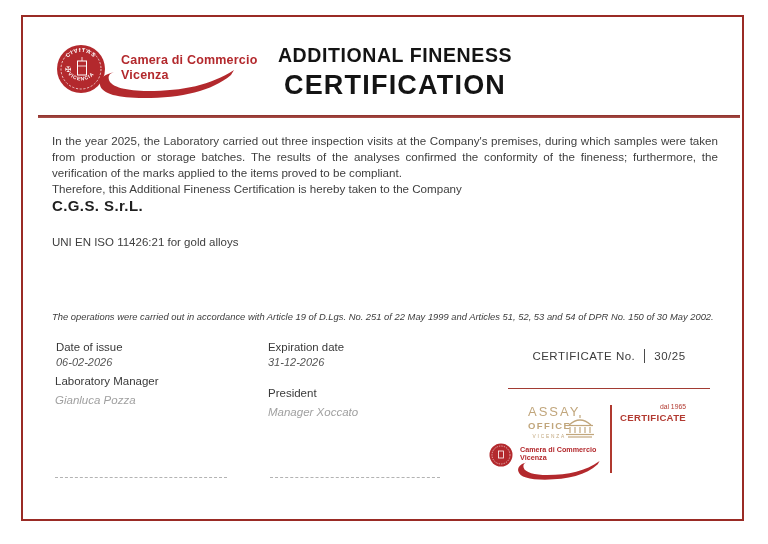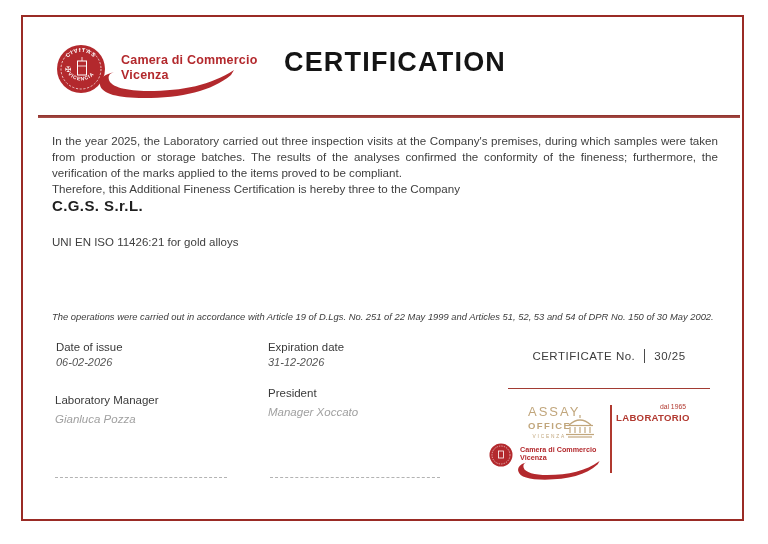--- a/index.html
+++ b/index.html
@@ -36,21 +36,21 @@
   .expir { left:268px; top:341px; }
   .certblock { left:508px; top:346px; width:202px; text-align:center;
                padding-bottom:24px; border-bottom:1.5px solid #a23b33; }
   .certline { display:inline-flex; align-items:center; gap:9px;
               color:#3c3c3c; font-size:11.5px; letter-spacing:.5px; }
   .certbar { display:inline-block; width:1px; height:14px; background:#4a4a4a; }
 
   
   .sig-label { color:#3a3a3a; font-size:11.5px; }
   .sig-name { color:#a0a0a0; font-size:11.5px; font-style:italic; margin-top:7px; }
-  .sig1 { left:55px; top:394px; }
+  .sig1 { left:55px; top:375px; }
   .sig2 { left:268px; top:387px; }
   .sigline { top:477px; height:1px; border-bottom:1px dashed #b3b3b3; }
 
   
   .assay-text { left:528px; top:404px; width:38px; color:#c1a67c; }
   .assay-l1 { font-size:13px; letter-spacing:2px; font-weight:normal; }
   .assay-l2 { font-size:9.5px; letter-spacing:1.4px; font-weight:bold; margin-top:1px; }
   .assay-city { font-size:4.8px; letter-spacing:1.8px; margin-top:3px; text-align:right; }
   .cam-text-sm { left:520px; top:446px; color:#b3292d; font-weight:bold;
                  font-size:7.2px; line-height:8.4px; }
@@ -93,28 +93,29 @@
 </div>
 
 <div class="abs" style="left:98px; top:70px; width:140px; height:30px;">
   <svg viewBox="0 0 140 30" width="140" height="30">
     <path d="M13,3 C5,5 1,10 2,15 C4,24 20,28 46,28 C84,28 114,21 133,5 L136,0
              C113,15 85,21 50,21 C29,21 13,17 11,10 C10,6 11,4 16,2 Z" fill="#b3292d"></path>
   </svg>
 </div>
 
 <div class="abs title-block">
+  <div class="title1">ADDITIONAL FINENESS</div>
   <div class="title2">CERTIFICATION</div>
 </div>
 
 <div class="abs rule"></div>
 
 <div class="abs bodytext">
   <p class="just">In the year 2025, the Laboratory carried out three inspection visits at the Company's premises, during which samples were taken from production or storage batches. The results of the analyses confirmed the conformity of the fineness; furthermore, the verification of the marks applied to the items proved to be compliant.</p>
-  <p>Therefore, this Additional Fineness Certification is hereby three to the Company</p>
+  <p>Therefore, this Additional Fineness Certification is hereby taken to the Company</p>
 </div>
 
 <div class="abs company">C.G.S. S.r.L.</div>
 
 <div class="abs standards">
   <div>UNI EN ISO 11426:21 for gold alloys</div>
 </div>
 
 <div class="abs legal">The operations were carried out in accordance with Article 19 of D.Lgs. No. 251 of 22 May 1999 and Articles 51, 52, 53 and 54 of DPR No. 150 of 30 May 2002.</div>
 
@@ -185,14 +186,14 @@
   <svg viewBox="0 0 140 30" width="85" height="20" preserveAspectRatio="none">
     <path d="M13,3 C5,5 1,10 2,15 C4,24 20,28 46,28 C84,28 114,21 133,5 L136,0
              C113,15 85,21 50,21 C29,21 13,17 11,10 C10,6 11,4 16,2 Z" fill="#b3292d"></path>
   </svg>
 </div>
 
 <div class="abs lab-divider"></div>
 
 <div class="abs lsmp">
   <div class="lab-since">dal 1965</div>
-  <div class="lab-name">LABORATORIO</div>
+  <div class="lab-name">CERTIFICATE</div>
 </div>
 
 </body></html>

